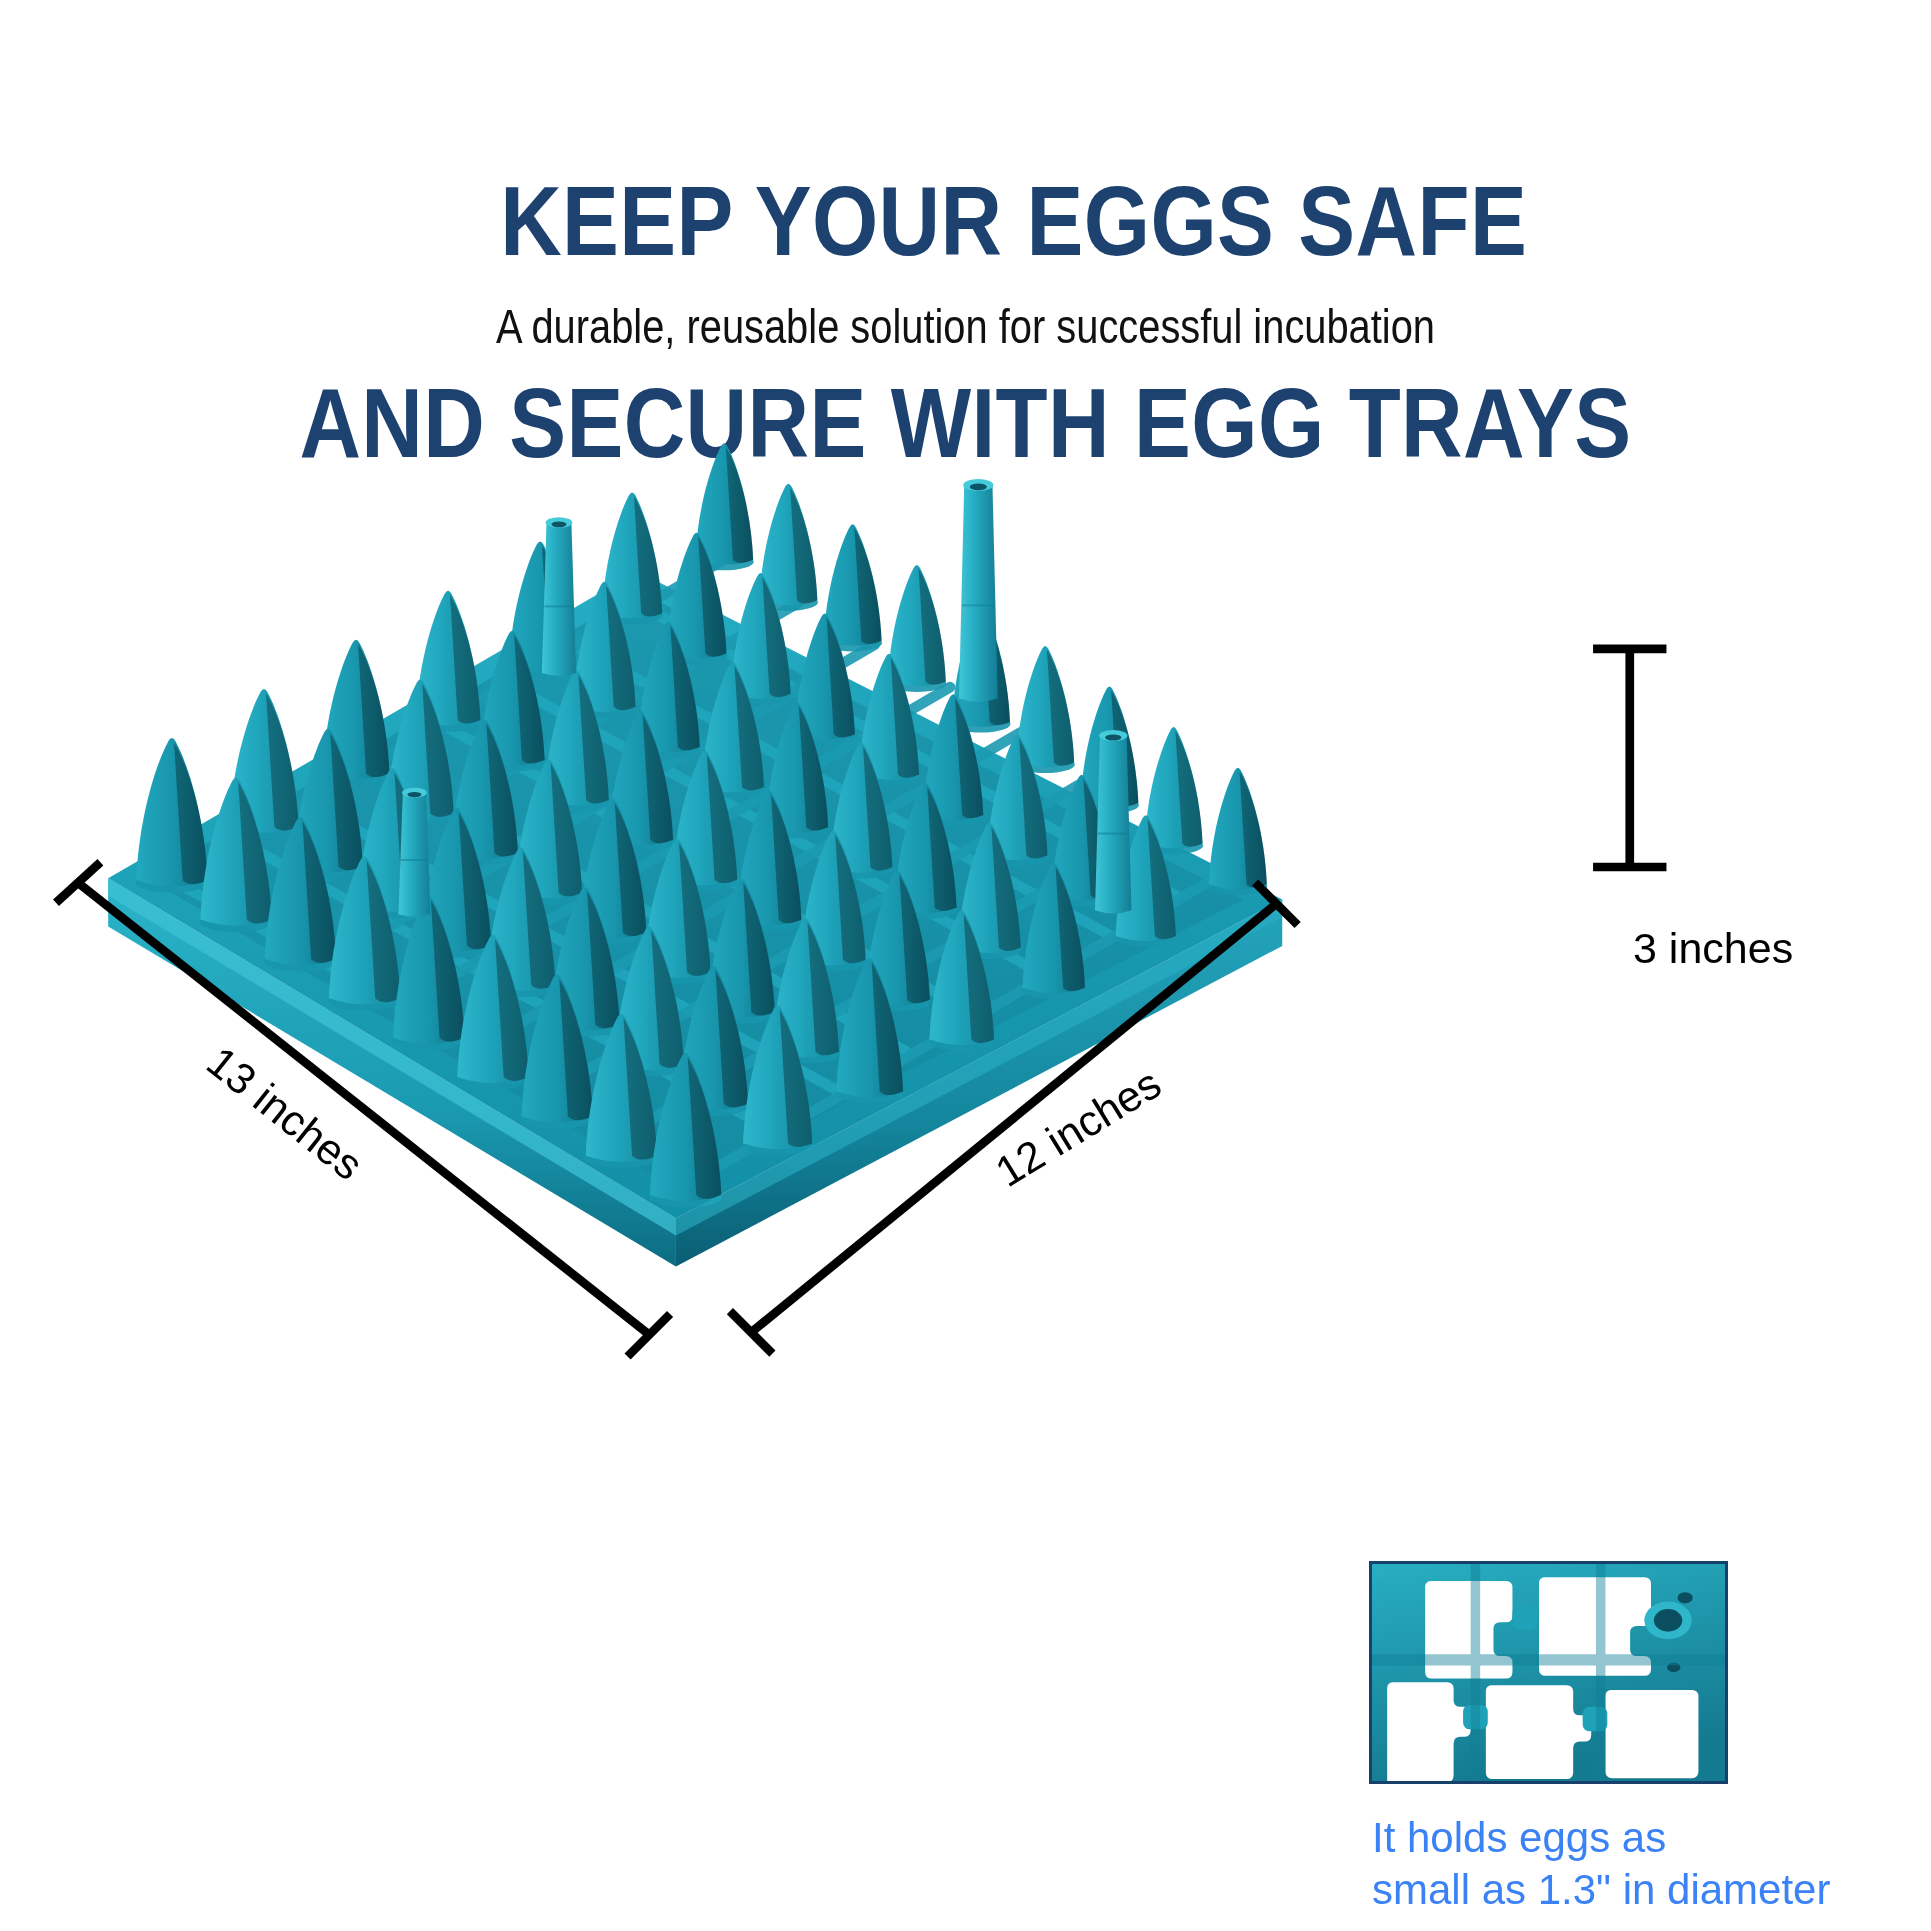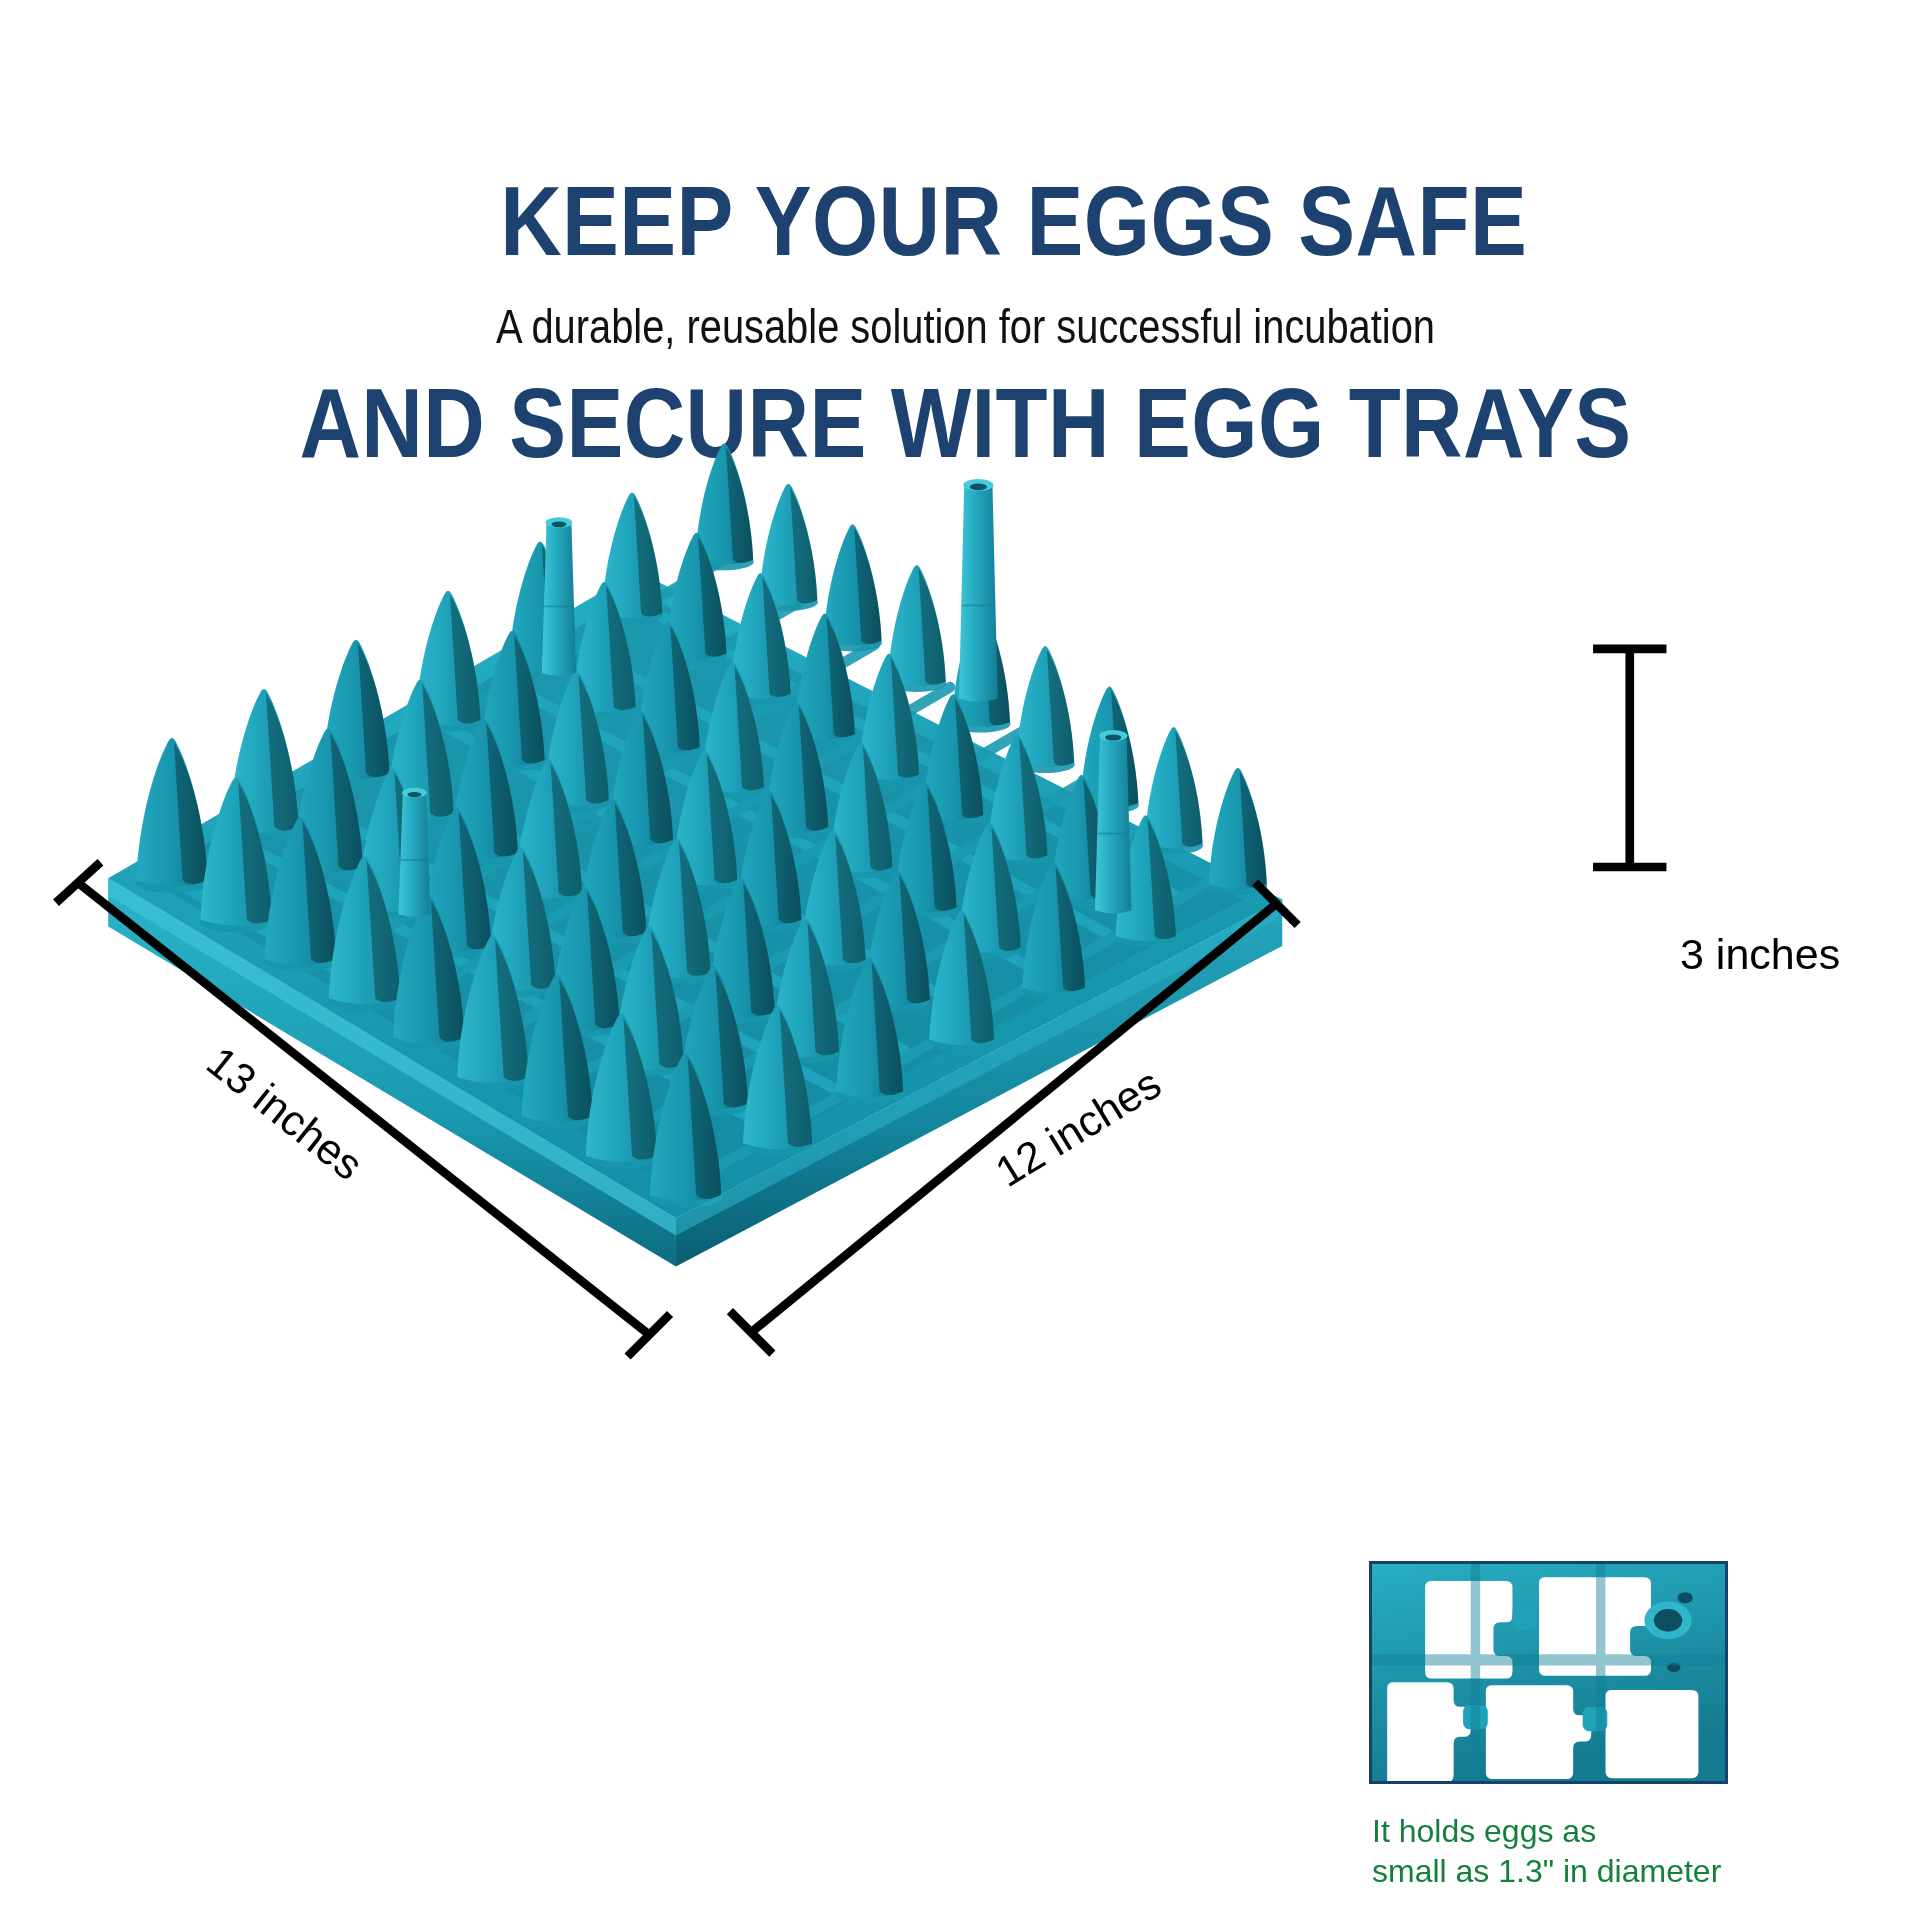--- a/index.html
+++ b/index.html
@@ -53,21 +53,21 @@
   .dims{position:absolute;inset:0;pointer-events:none;}
   .dims svg{position:absolute;inset:0;width:1931px;height:1931px;overflow:visible;}
 
   .dimlabel{
     position:absolute;
     color:#000;
     font-size:43px;
     white-space:nowrap;
     font-family:"Liberation Sans", sans-serif;
   }
-  .dimlabel.v{ left:1680px; top:924px;margin-top:6px; }
+  .dimlabel.v{ left:1633px; top:924px; }
   .dimlabel.d13{
     left:228px; top:1037px;
     transform:rotate(38.5deg);
     transform-origin:0 0;
   }
   .dimlabel.d12{
     left:987px; top:1155px;
     transform:rotate(-31.5deg);
     transform-origin:0 0;
   }
@@ -81,22 +81,22 @@
     box-sizing:border-box;
     background:#1f9cb0;
     overflow:hidden;
   }
   .inset svg{display:block;width:100%;height:100%;}
 
   .inset-caption{
     position:absolute;
     left:1372px; top:1812px;
     width:560px;
-    color:#15803d;
-    font-size:32px;
+    color:#3b82f6;
+    font-size:42px;
     line-height:1.24;
     white-space:pre-line;
   }
 </style>
 </head>
 <body>
 
 <div class="page">
 
   <div class="headline">

